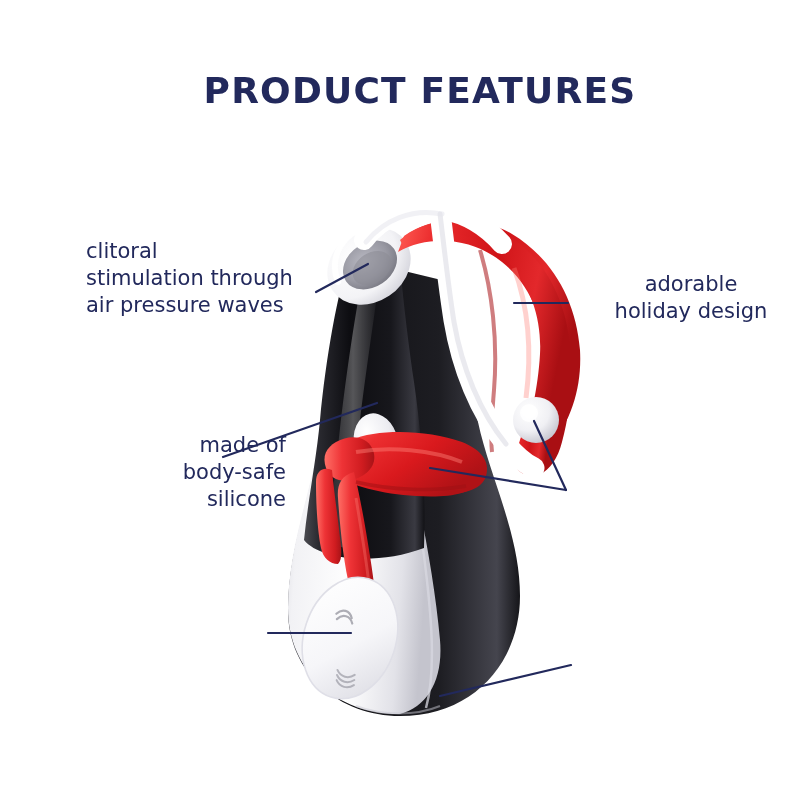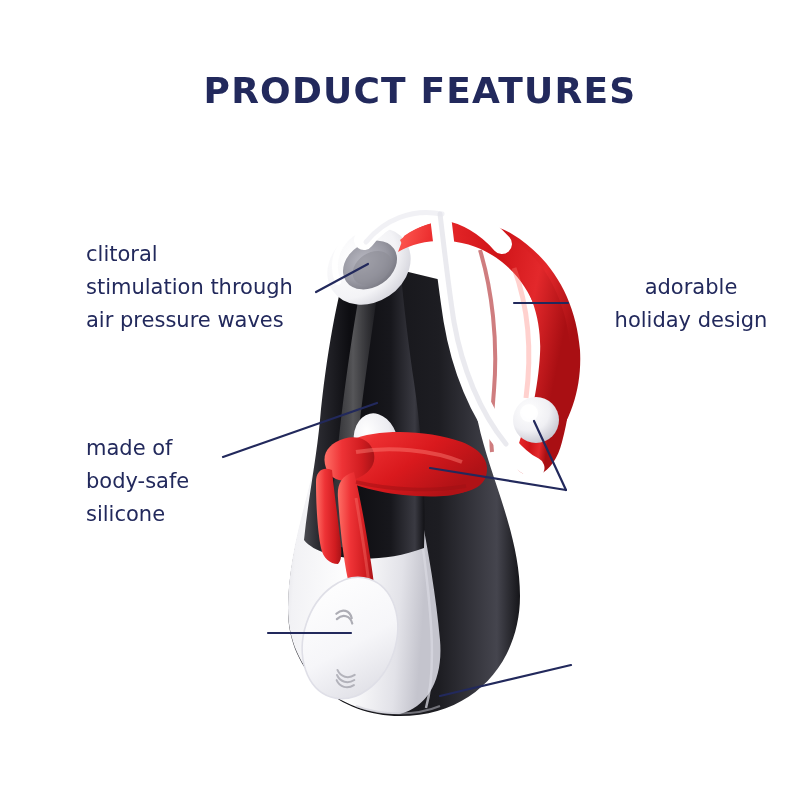--- a/index.html
+++ b/index.html
@@ -29,30 +29,30 @@
     font-weight: bold;
     letter-spacing: 1.2px;
     color: #22295c;
     font-family: "DejaVu Sans", sans-serif;
   }
 
   
   .callout {
     position: absolute;
     font-size: 21px;
-    line-height: 33px;
+    line-height: 27px;
     color: #22295c;
     font-family: "DejaVu Sans", sans-serif;
     font-weight: 400;
     white-space: pre-line;
   }
   .callout.right { text-align: center; }
 
   #callout-clitoral   { left: 66px;  top: 238px; width: 260px; }
-  #callout-silicone   { left: 66px;  top: 432px; width: 200px; }
+  #callout-silicone   { left: 66px;  top: 432px; width: 200px; text-align: right; }
   #callout-settings   { left: 66px;  top: 553px; width: 230px; }
   #callout-adorable   { left: 556px; top: 271px; width: 230px; }
   #callout-detach     { left: 556px; top: 471px; width: 230px; }
   #callout-charging   { left: 556px; top: 617px; width: 230px; }
 
   
   #leaders {
     position: absolute;
     left: 0; top: 0;
     width: 800px; height: 800px;

